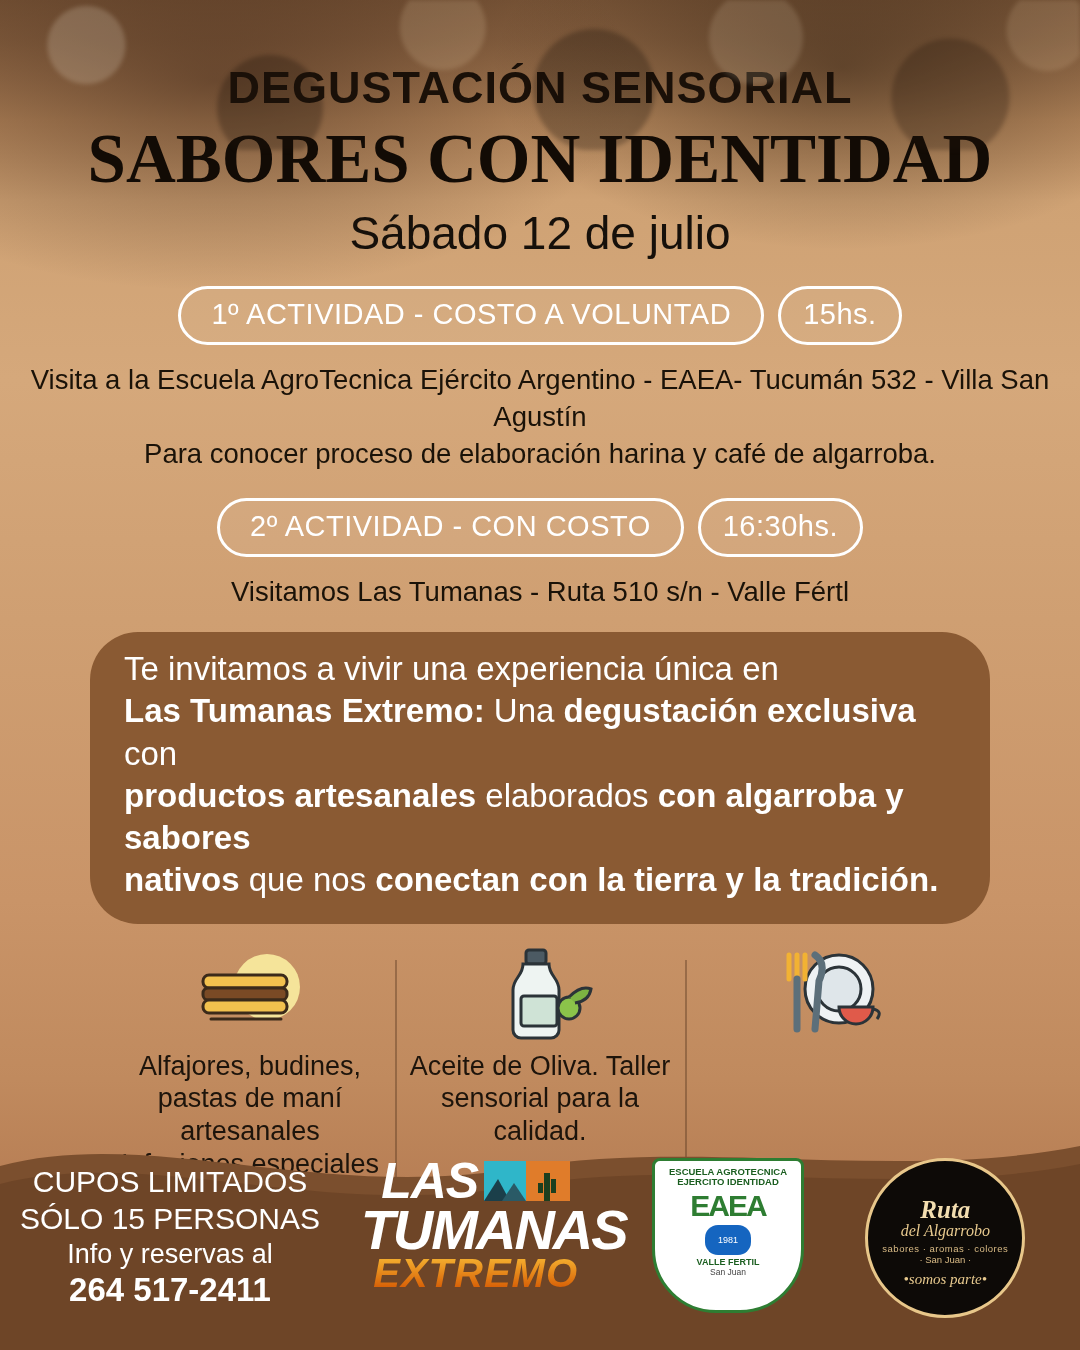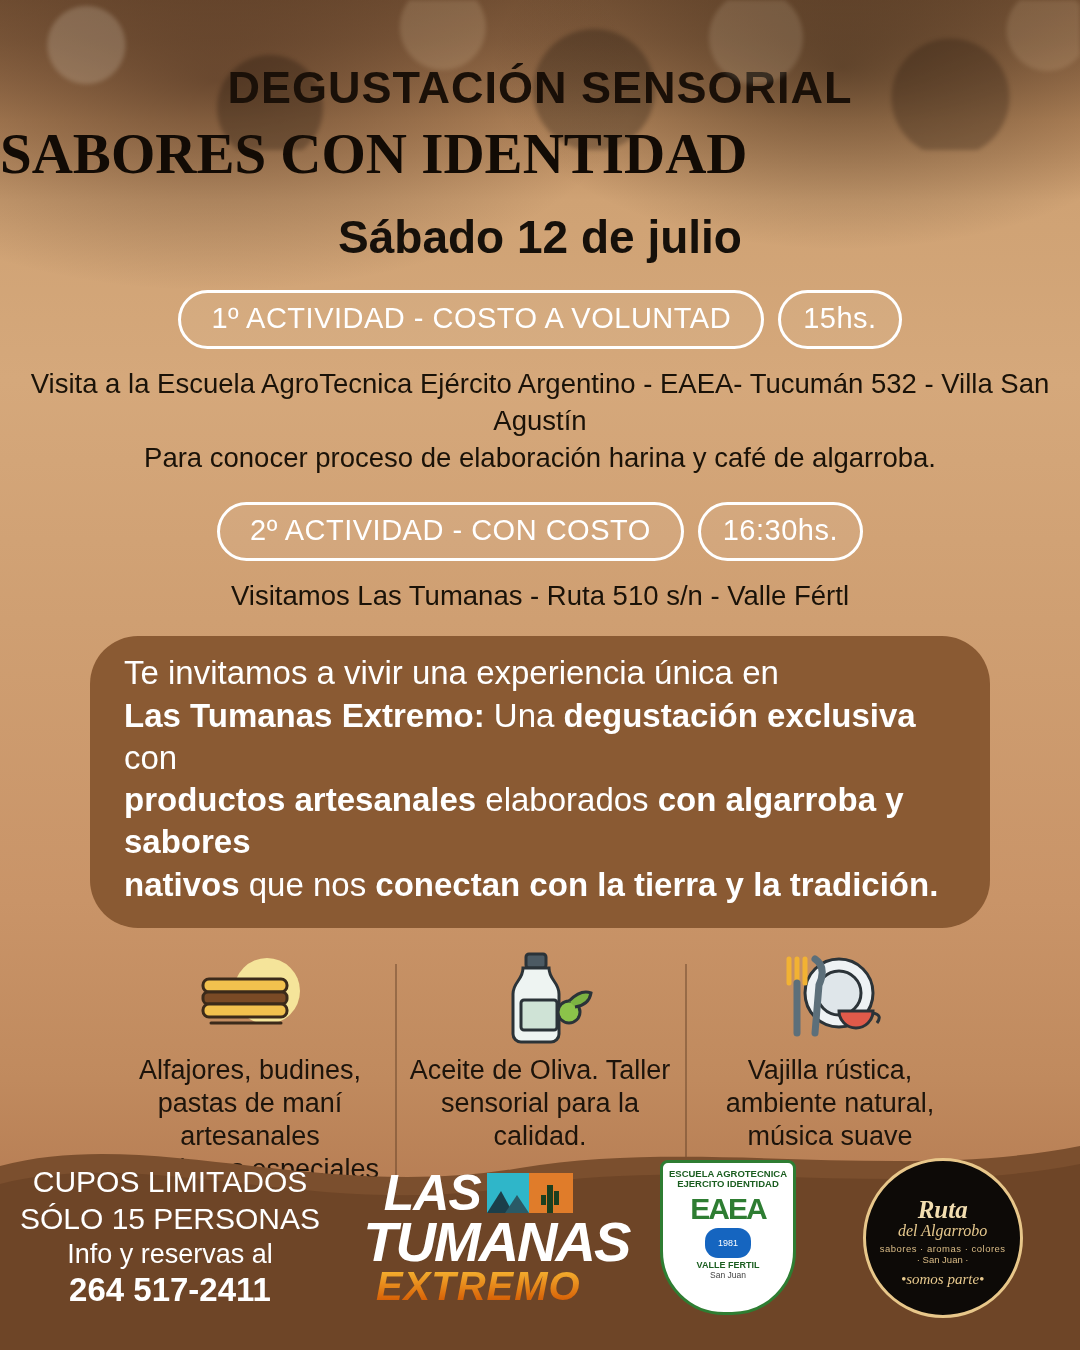--- a/index.html
+++ b/index.html
@@ -52,34 +52,35 @@
   .kicker {
     text-align: center;
     font-size: 45px;
     font-weight: bold;
     letter-spacing: 1px;
     color: #1a1008;
     margin-top: 62px;
     font-family: "Liberation Sans", sans-serif;
   }
   .title {
+    text-align: center;
     font-family: "Liberation Serif", serif;
     font-weight: bold;
-    font-size: 57px;
+    font-size: 69px;
     letter-spacing: 0px;
     color: #120b05;
     line-height: .98;
     margin-top: 12px;
   }
   .subtitle {
     text-align: center;
     font-size: 46px;
-    font-weight: bold;
+    font-weight: normal;
     color: #16100a;
-    margin-top: 28px;
+    margin-top: 12px;
   }
 
   
   .act-row {
     display: flex;
     justify-content: center;
     align-items: center;
     gap: 14px;
     margin-top: 26px;
   }
@@ -183,21 +184,21 @@
     line-height: 1.22;
     padding-left: 10px;
   }
   .cupos .a { font-size: 30px; }
   .cupos .b { font-size: 27px; }
   .cupos .c { font-size: 33px; font-weight: bold; }
 
   .logos {
     flex: 1;
     display: flex;
-    align-items: center;
+    align-items: flex-start;
     justify-content: space-around;
     padding-right: 24px;
   }
 
   
   .tumanas { width: 230px; text-align: center; line-height: .92; }
   .tumanas .t1 {
     font-family: "Liberation Sans", sans-serif;
     font-weight: bold; font-style: italic;
     font-size: 50px; color: #fff; letter-spacing: -1px;
@@ -209,21 +210,21 @@
   }
   .tumanas .t3 {
     font-weight: bold; font-style: italic; font-size: 40px;
     letter-spacing: 1px;
     background: linear-gradient(180deg,#f7b733,#d35400);
     -webkit-background-clip: text; background-clip: text; color: transparent;
   }
 
   
   .shield {
-    width: 136px; height: 155px;
+    width: 152px; height: 155px;
     background: #fff;
     border: 3px solid #2e7d32;
     border-radius: 8px 8px 64px 64px;
     text-align: center;
     padding-top: 6px;
   }
   .shield .s-top { font-size: 9.5px; color: #1b5e20; font-weight: bold; line-height: 1.1; }
   .shield .s-mid { font-size: 30px; font-weight: bold; color: #2e7d32; letter-spacing: -2px; margin-top: 2px; }
   .shield .s-box {
     width: 46px; height: 30px; margin: 2px auto 0;
@@ -322,21 +323,20 @@
         <svg width="130" height="96" viewBox="0 0 130 96">
           <circle cx="74" cy="42" r="34" fill="#eef2f4" stroke="#2b3338" stroke-width="3"></circle>
           <circle cx="74" cy="42" r="22" fill="#dfe6ea" stroke="#2b3338" stroke-width="3"></circle>
           <path d="M24 8 v24 M32 8 v24 M40 8 v24" stroke="#f2b233" stroke-width="5" stroke-linecap="round"></path>
           <path d="M32 32 v50" stroke="#5c6f7a" stroke-width="7" stroke-linecap="round"></path>
           <path d="M50 8 q12 8 4 26 l-4 48" stroke="#5c6f7a" stroke-width="7" fill="none" stroke-linecap="round"></path>
           <path d="M74 60 h34 a14 14 0 0 1 -34 0z" fill="#e05a4a" stroke="#2b3338" stroke-width="3"></path>
           <path d="M108 62 q10 2 4 10" stroke="#2b3338" stroke-width="3" fill="none"></path>
         </svg>
       </div>
-      <p>Vajilla rústica, ambiente natural, música suave</p>
     </div>
   </div>
 
   <div class="extra">
     <div>
       <svg width="110" height="90" viewBox="0 0 110 90">
         <circle cx="56" cy="44" r="40" fill="#ded6ee"></circle>
         <rect x="30" y="16" width="48" height="34" rx="4" fill="#fff" stroke="#3b3250" stroke-width="3" transform="rotate(-10 54 33)"></rect>
         <rect x="40" y="22" width="46" height="32" rx="4" fill="#fdf6ec" stroke="#3b3250" stroke-width="3"></rect>
         <path d="M44 50 l12 -14 l10 12 l6 -7 l10 9z" fill="#f0a35c" stroke="#3b3250" stroke-width="2"></path>

